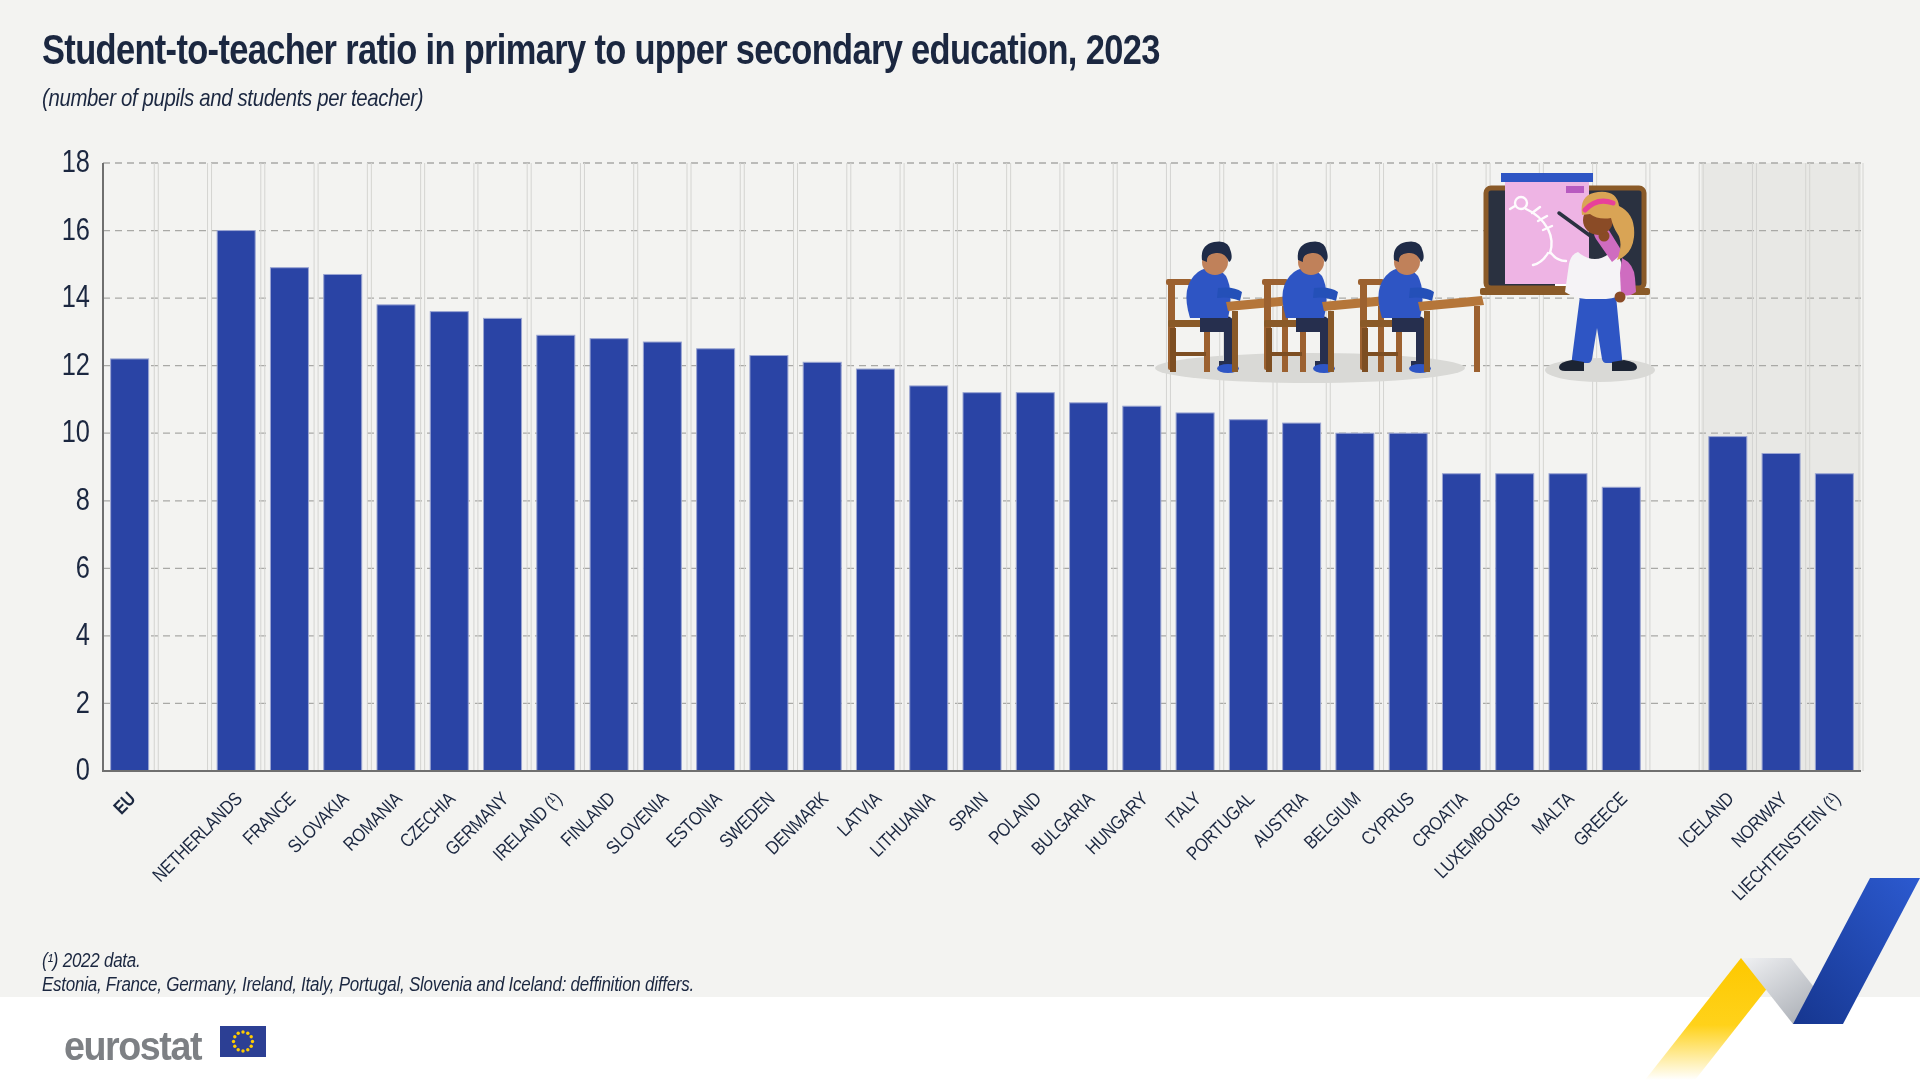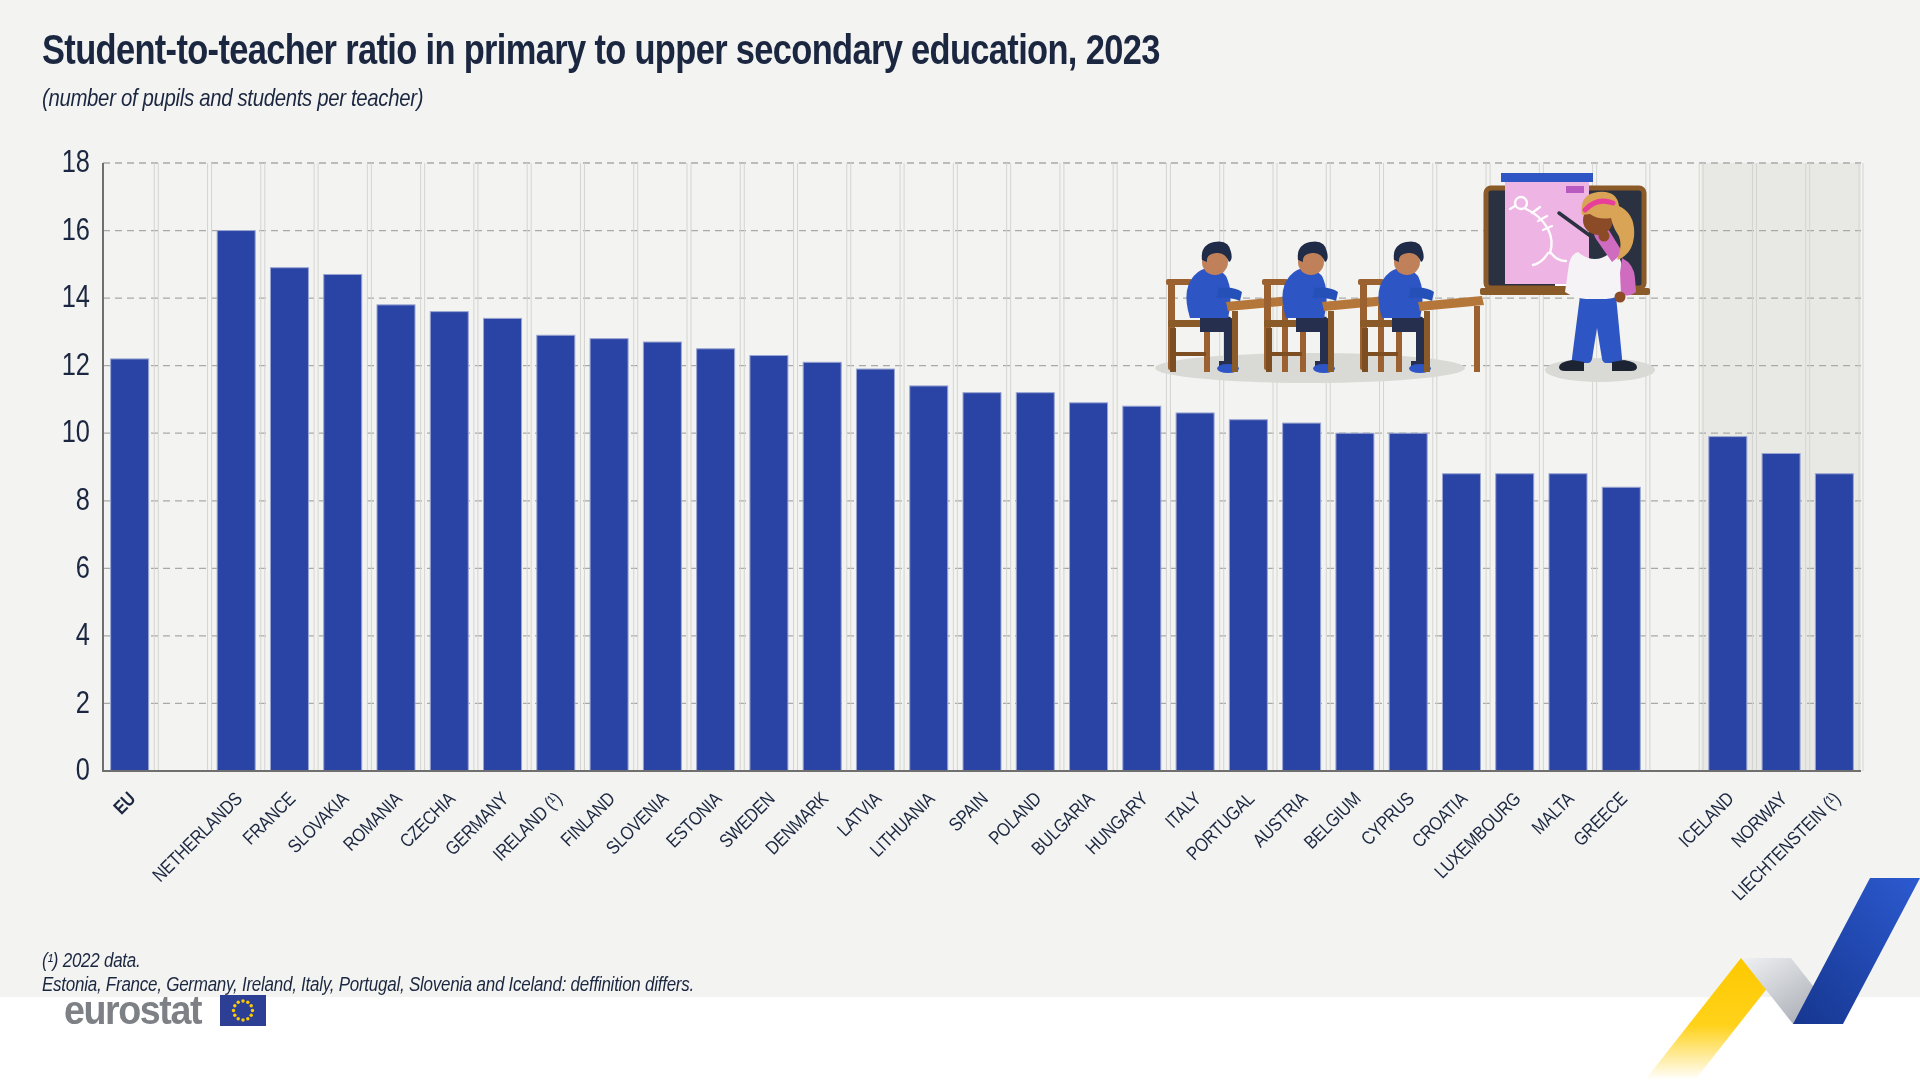--- a/index.html
+++ b/index.html
@@ -18,21 +18,21 @@
   .subtitle{
     position:absolute;left:42px;top:84px;
     font-size:24px;font-style:italic;color:#1b2740;letter-spacing:-0.4px;
     transform:scaleX(0.85);transform-origin:left top;white-space:nowrap;
   }
   .footnotes{
     position:absolute;left:42px;top:948px;
     font-size:20px;font-style:italic;color:#1b2740;line-height:24px;letter-spacing:-0.3px;
     transform:scaleX(0.85);transform-origin:left top;white-space:nowrap;
   }
-  .logo-row{position:absolute;left:64px;top:990px;display:flex;align-items:center;gap:10px;}
+  .logo-row{position:absolute;left:64px;top:1026px;display:flex;gap:10px;}
   .logo-text{
     font-size:40px;font-weight:700;color:#7d8084;letter-spacing:-1.5px;line-height:1;
     transform:scaleX(0.94);transform-origin:left center;
   }
   svg.stage{position:absolute;left:0;top:0;}
   text{font-family:"Liberation Sans", sans-serif;}
 </style>
 </head>
 <body>
 

